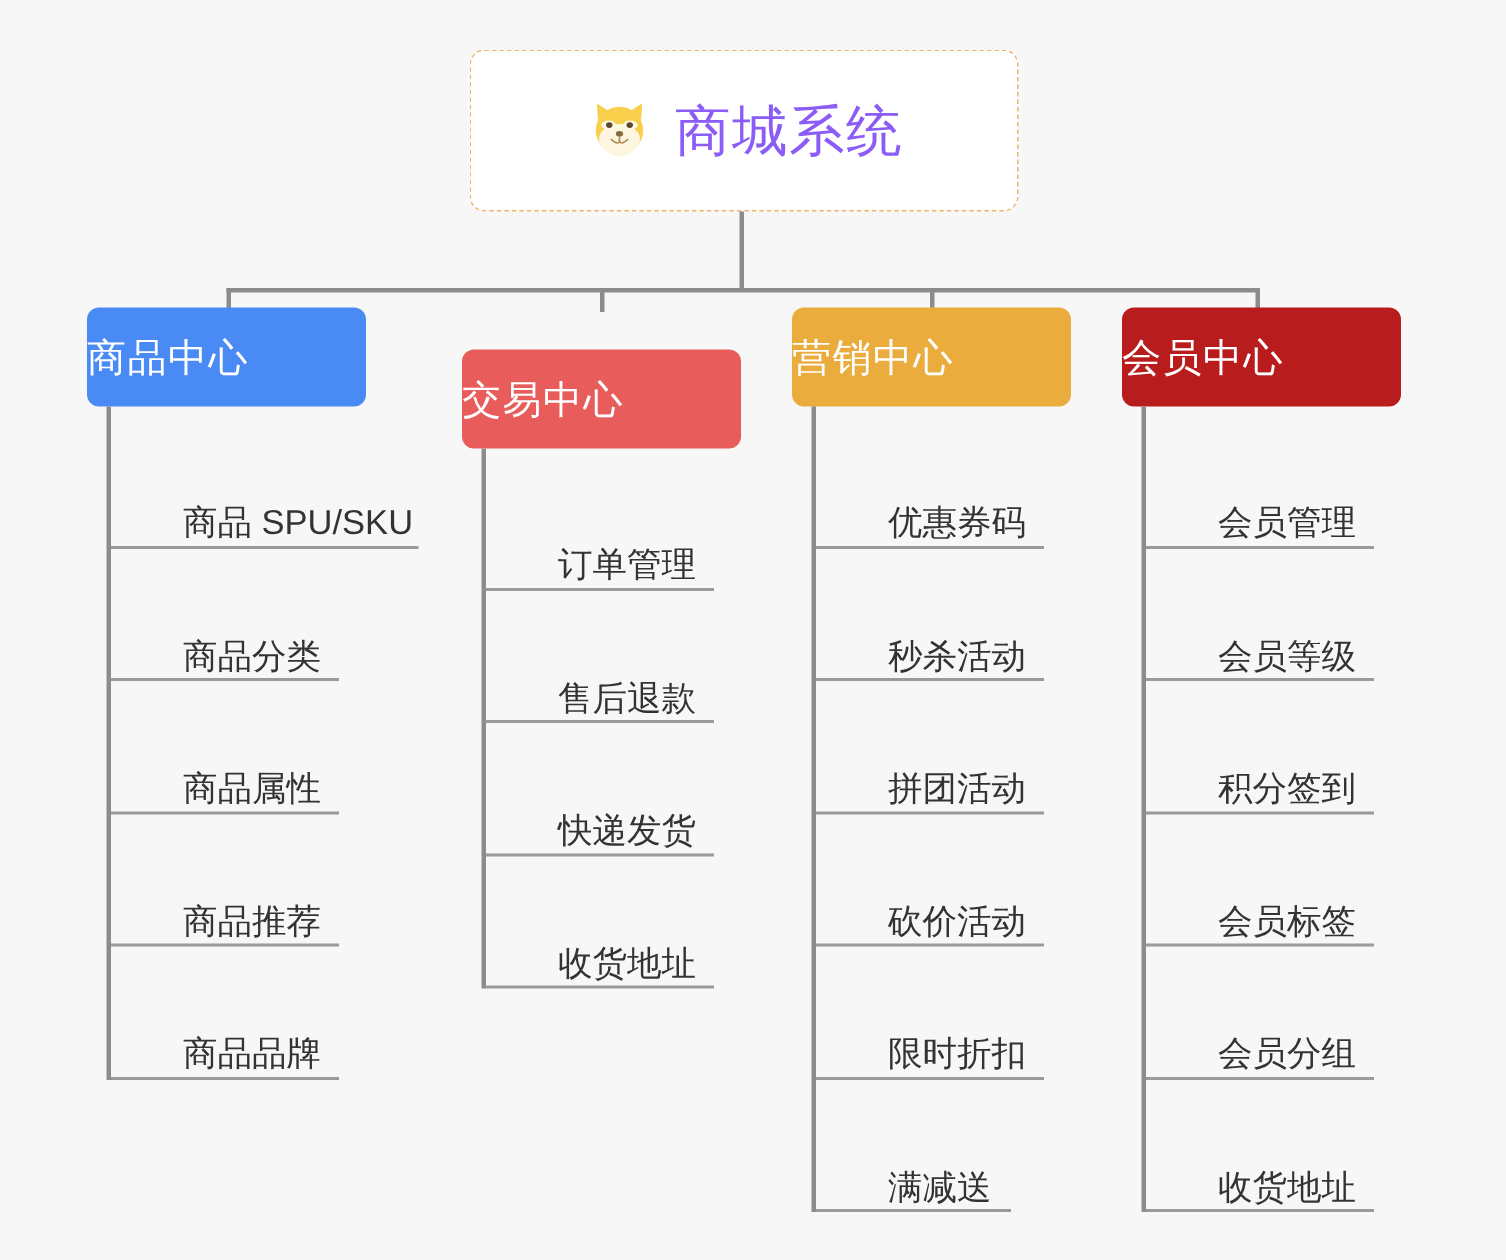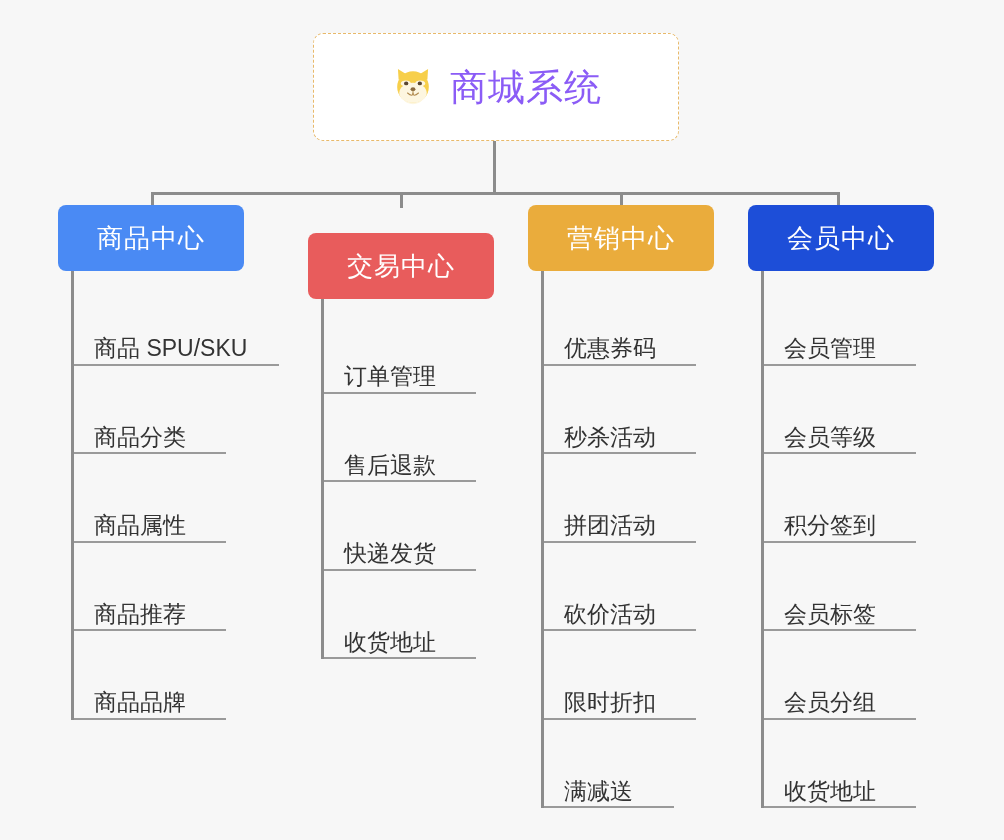--- a/index.html
+++ b/index.html
@@ -63,21 +63,21 @@
   .branch {
     position: absolute;
     top: 205px;
     width: 186px;
   }
   .branch-head {
     height: 66px;
     border-radius: 8px;
     display: flex;
     align-items: center;
-    justify-content: center;
+    justify-content: flex-start;
     color: #ffffff;
     font-size: 26px;
     letter-spacing: 1px;
     box-sizing: border-box;
   }
 
   
   .leaf-list {
     position: relative;
     margin-top: 0;
@@ -85,21 +85,21 @@
     border-left: 3px solid #8c8c8c;
     margin-left: 13px;
   }
   .leaf {
     position: relative;
     height: 88.5px;
     box-sizing: border-box;
     border-bottom: 2px solid #9a9a9a;
     display: flex;
     align-items: flex-end;
-    padding-left: 20px;
+    padding-left: 48px;
     padding-bottom: 4px;
   }
   .leaf-label {
     font-size: 23px;
     color: #333333;
     line-height: 1.1;
     white-space: nowrap;
   }
   
   .leaf { border-bottom: none; }
@@ -229,21 +229,21 @@
         <span class="leaf-rule" style="width:152px;"></span>
       </div>
       <div class="leaf">
         <span class="leaf-label">满减送</span>
         <span class="leaf-rule" style="width:130px;"></span>
       </div>
     </div>
   </div>
 
   <div class="branch" style="left:748px;">
-    <div class="branch-head" style="background:#1d4ed8;">
+    <div class="branch-head" style="background:#b91c1c;">
       <span>会员中心</span>
     </div>
     <div class="leaf-list">
       <div class="leaf">
         <span class="leaf-label">会员管理</span>
         <span class="leaf-rule" style="width:152px;"></span>
       </div>
       <div class="leaf">
         <span class="leaf-label">会员等级</span>
         <span class="leaf-rule" style="width:152px;"></span>

